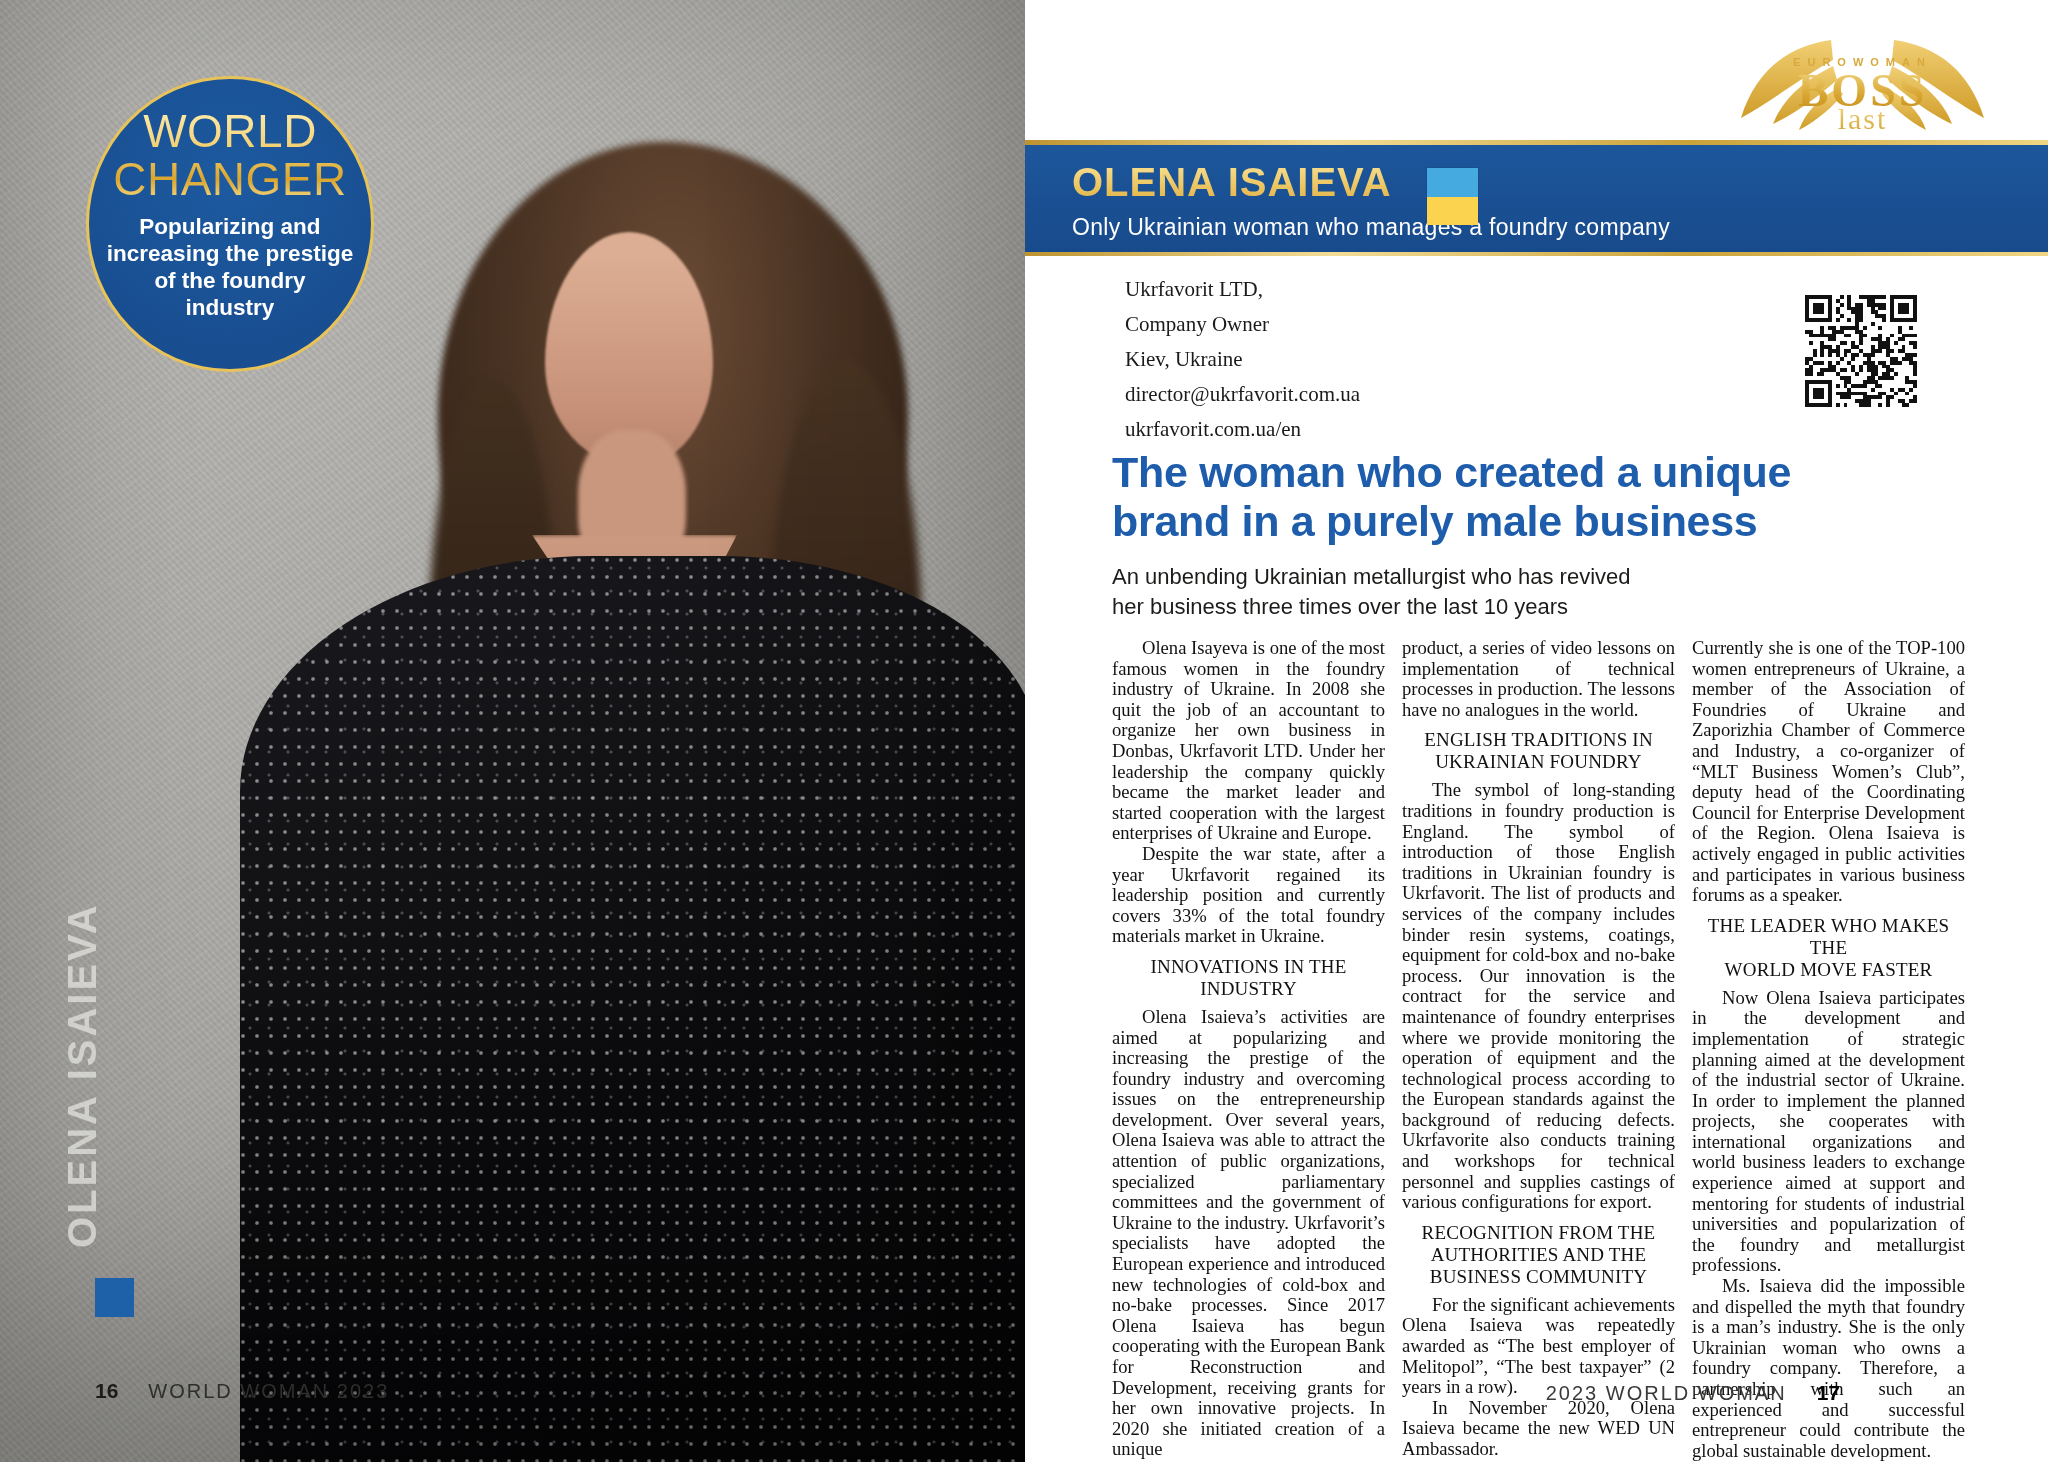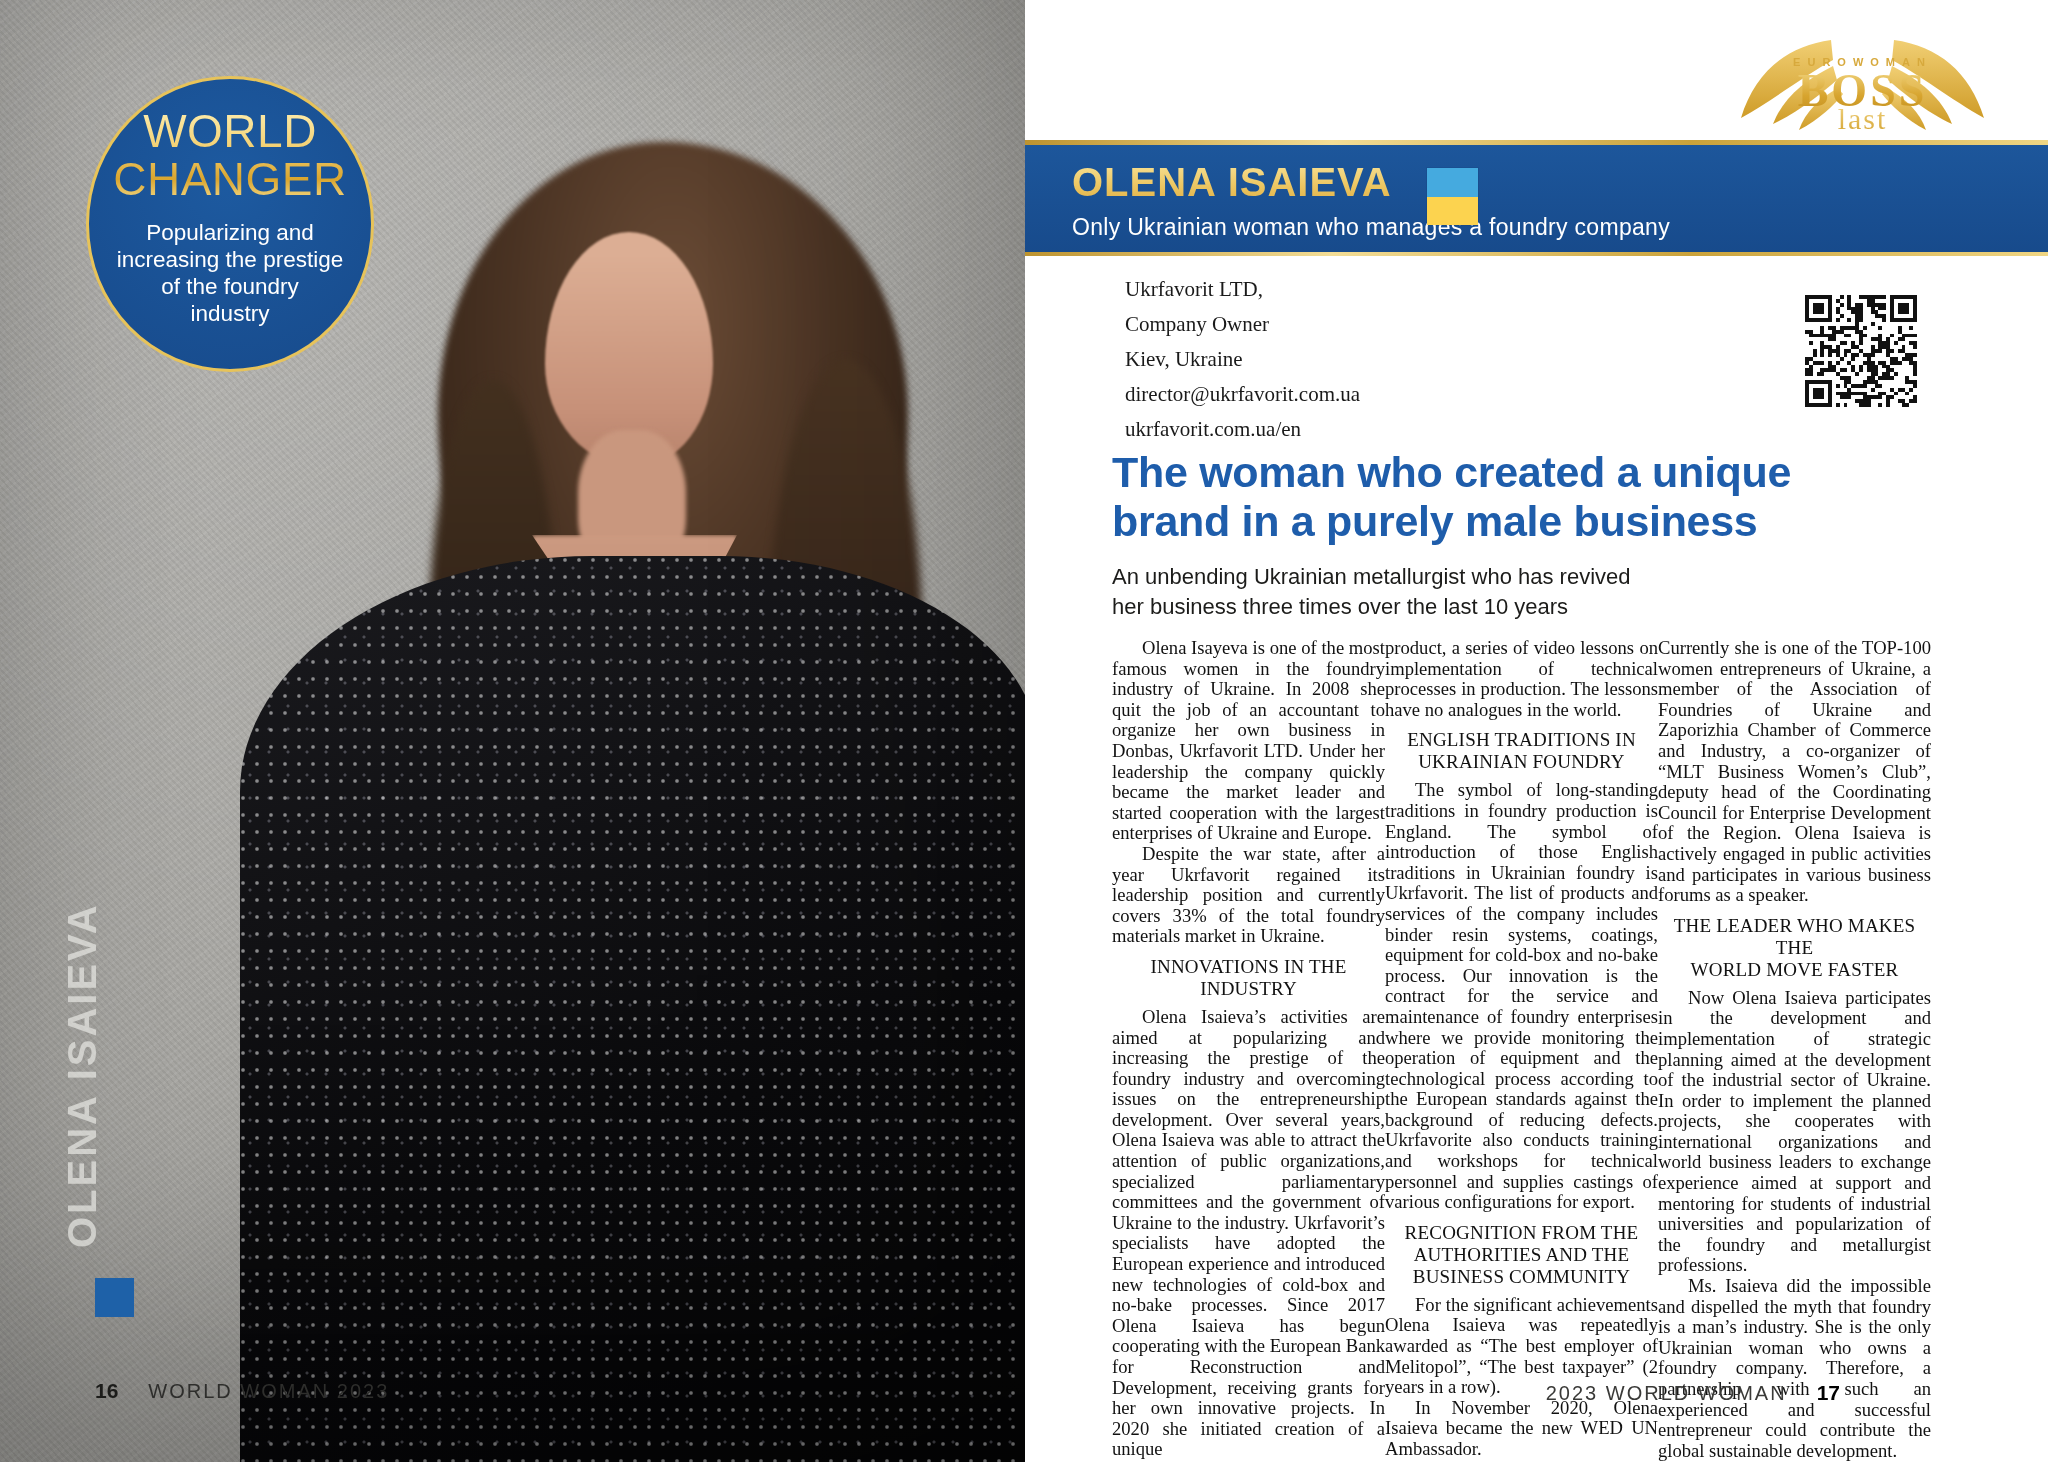--- a/index.html
+++ b/index.html
@@ -38,21 +38,21 @@
     background-size:14px 17px,19px 23px,100% 100%;
     border-radius:44% 40% 0 0 / 26% 22% 0 0;}
 
   
   #badge{position:absolute;left:86px;top:76px;width:288px;height:296px;border-radius:50%;
     background:radial-gradient(circle at 50% 35%,#1d5aa0,#174a8b);
     border:3px solid #e7c35a;box-sizing:border-box;text-align:center;padding-top:28px;}
   #badge .btitle{font-weight:normal;font-size:46px;line-height:48px;letter-spacing:.5px;
     background:linear-gradient(180deg,#fdeeb0 0%,#f4d276 40%,#d9a52e 75%,#f6dd8d 100%);
     -webkit-background-clip:text;background-clip:text;color:transparent;white-space:pre-line;}
-  #badge .bsub{margin-top:16px;color:#ffffff;font-weight:normal;font-size:22.5px;line-height:27px;white-space:pre-line;}
+  #badge .bsub{margin-top:10px;color:#ffffff;font-weight:bold;font-size:22.5px;line-height:27px;white-space:pre-line;}
 
   
   #vname{position:absolute;left:60px;top:1248px;transform:rotate(-90deg);transform-origin:0 0;
     font-weight:bold;font-size:40px;letter-spacing:3px;color:rgba(228,228,224,.72);white-space:nowrap;}
   #accent-square{position:absolute;left:95px;top:1278px;width:39px;height:39px;background:#1e61a8;}
   #footer-left{position:absolute;left:95px;top:1379px;font-size:20px;color:#2e2e2c;letter-spacing:2px;}
   #footer-left b{letter-spacing:0;margin-right:30px;font-size:21px;color:#1c1c1a;}
 
   
   #rpage{position:absolute;left:1025px;top:0;width:913px;height:1462px;background:#fff;}
@@ -91,21 +91,21 @@
     font-size:21px;color:#1a1a1a;line-height:35px;}
   #qr{position:absolute;left:780px;top:295px;width:112px;height:112px;}
 
   
   #a-title{position:absolute;left:87px;top:448px;width:800px;font-weight:bold;font-size:43px;
     line-height:49px;color:#1e5dab;white-space:pre-line;letter-spacing:-.3px;}
   #a-sub{position:absolute;left:87px;top:562px;width:700px;font-size:22px;line-height:30px;
     color:#1c1c1a;white-space:pre-line;}
 
   
-  #cols{position:absolute;left:87px;top:638px;width:853px;display:flex;}
+  #cols{position:absolute;left:87px;top:638px;width:853px;display:flex;gap:17px;}
   .col{width:273px;font-family:"Liberation Serif",serif;font-size:18.6px;line-height:20.6px;
     color:#111;text-align:justify;}
   .body-p{margin:0;}
   .body-p.indent{text-indent:30px;}
   .col-heading{margin:9px 0 7px 0;font-weight:normal;font-size:19px;line-height:22px;
     text-align:center;white-space:pre-line;letter-spacing:.2px;}
 
   #footer-right{position:absolute;right:98px;top:1381px;font-size:20px;color:#3a3a38;letter-spacing:2px;}
   #footer-right b{letter-spacing:0;margin-left:30px;font-size:21px;color:#000;}
 </style>

